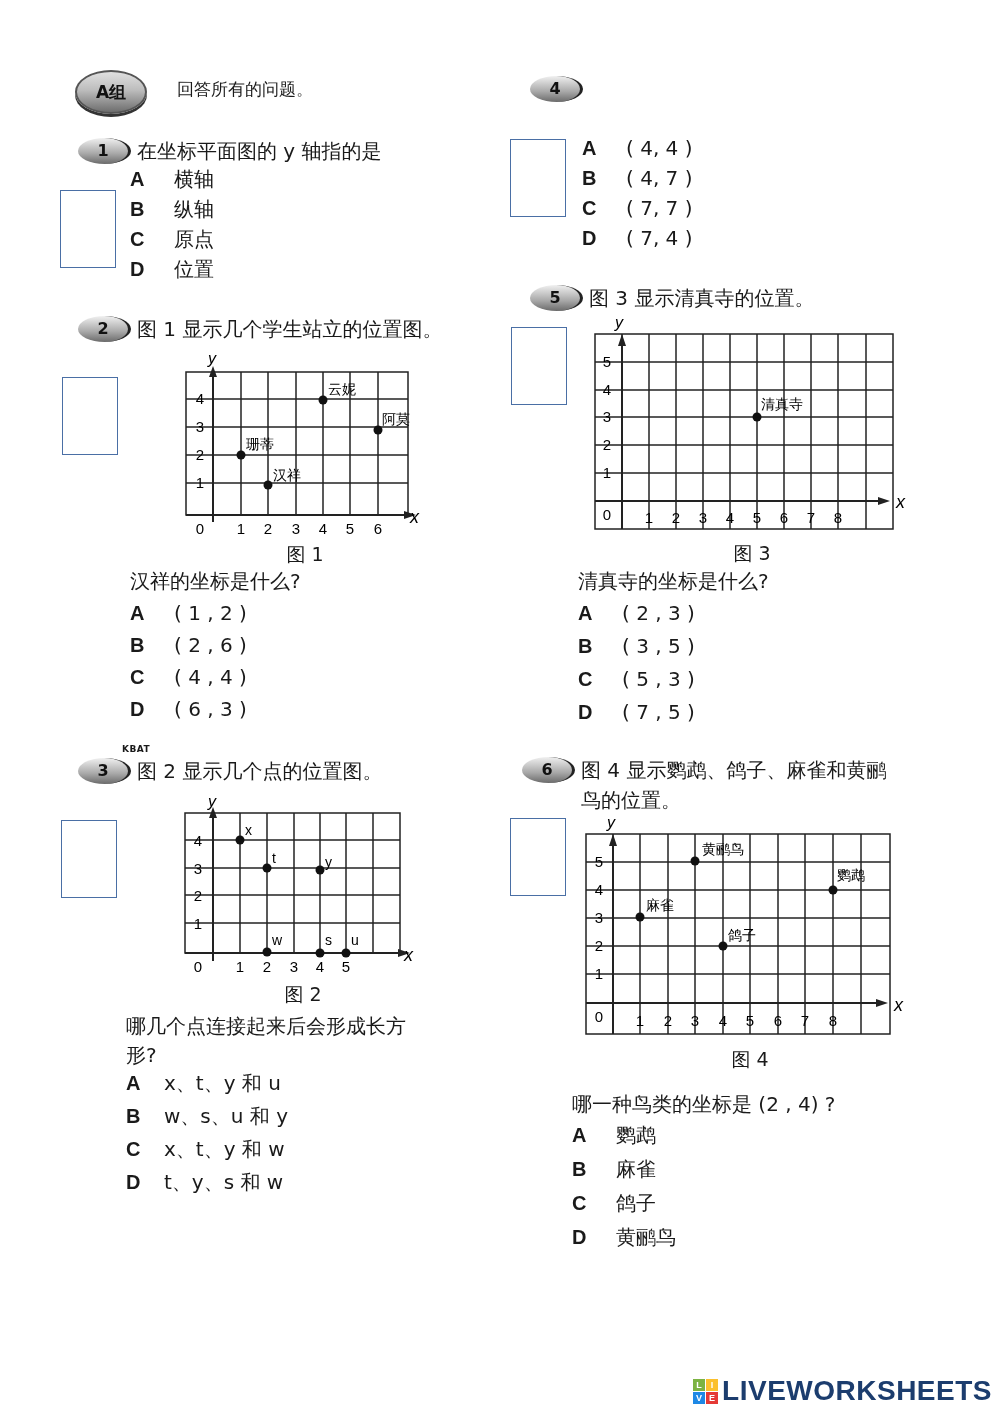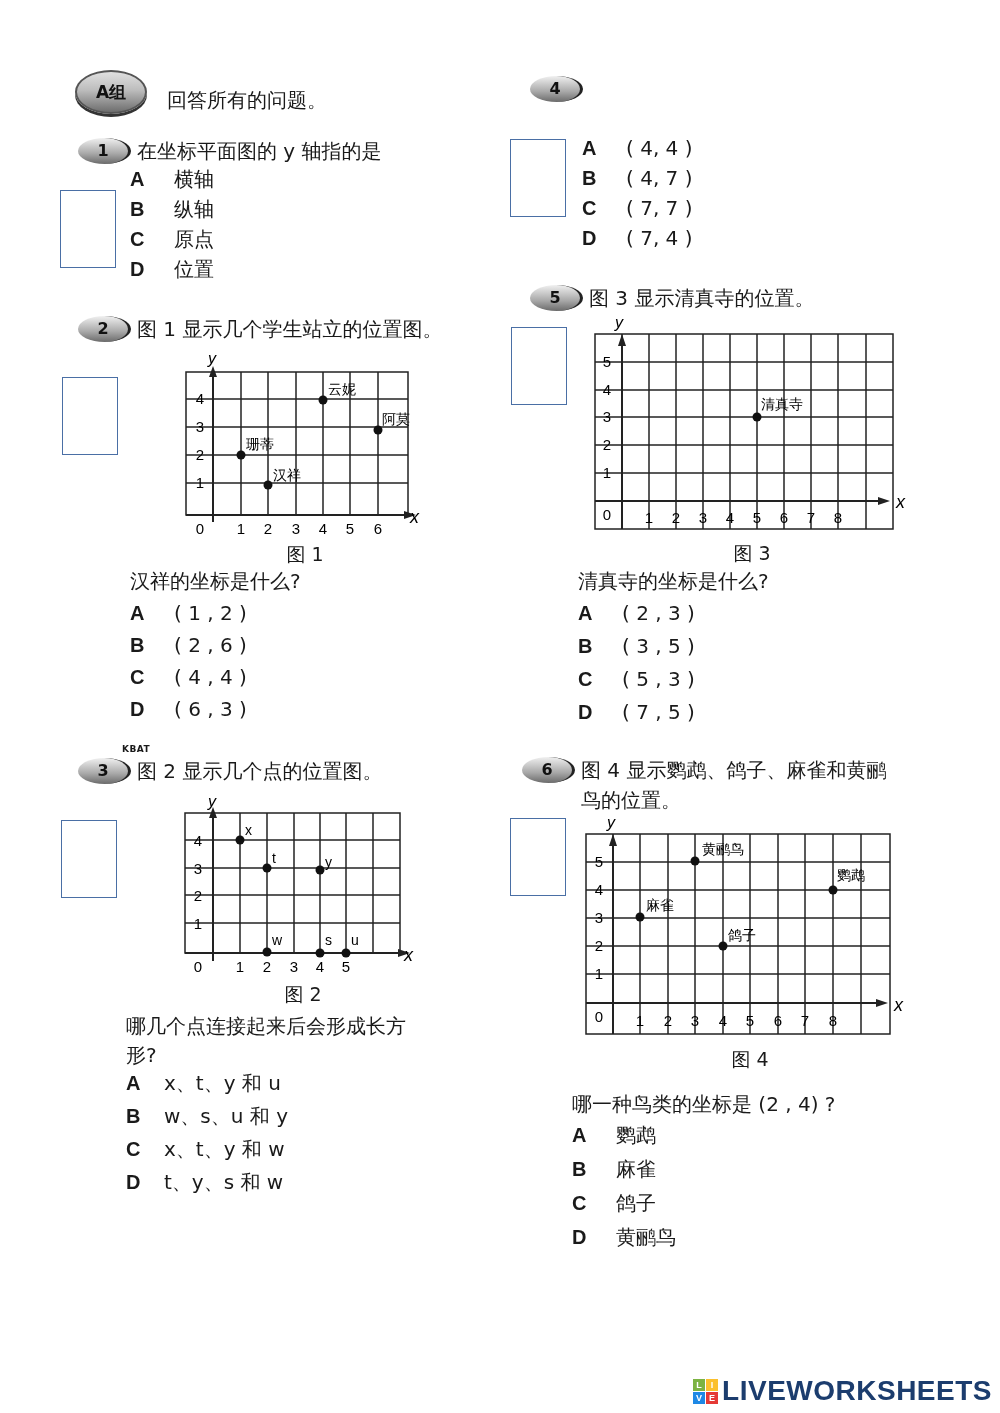--- a/index.html
+++ b/index.html
@@ -1,28 +1,28 @@
 <!DOCTYPE html>
 <html><head>
 <meta charset="utf-8">
 <style>
   html, body { margin:0; padding:0; }
   body {
     width:1000px; height:1413px; position:relative; background:#ffffff;
     font-family:"DejaVu Sans", sans-serif; color:#1a1a1a; overflow:hidden;
   }
   .abs { position:absolute; }
-  .section-head { left:75px; top:70px; display:flex; align-items:flex-end; gap:20px; }
+  .section-head { left:75px; top:70px; display:flex; align-items:flex-start; gap:30px; }
   .group-badge {
     width:68px; height:40px; border-radius:50%;
     background:linear-gradient(#e0e0e0 0%, #bdbdbd 45%, #6e6e6e 100%);
     border:2px solid #555; display:flex; align-items:center; justify-content:center;
     font-weight:bold; font-size:17px; color:#111; box-shadow:0 3px 0 #333;
   }
-  .section-title { font-size:20px; }
+  .section-title { font-size:17px;margin-top:8px; }
   .q-head { display:flex; align-items:flex-start; gap:6px; font-size:20px; line-height:30px; }
   .q-badge {
     flex:0 0 auto; width:50px; height:26px; margin-top:2px; border-radius:50%;
     background:linear-gradient(#f0f0f0 0%, #a8a8a8 60%, #6b6b6b 100%);
     border-right:3px solid #222; display:flex; align-items:center; justify-content:center;
     font-weight:bold; font-size:16px; color:#111;
   }
   .kbat { position:absolute; top:-12px; left:0; font-size:9px; font-weight:bold; letter-spacing:0.5px;padding-left:44px; }
   .options { font-size:20px; line-height:30px; }
   .opt { display:flex; gap:22px; height:30px; }

